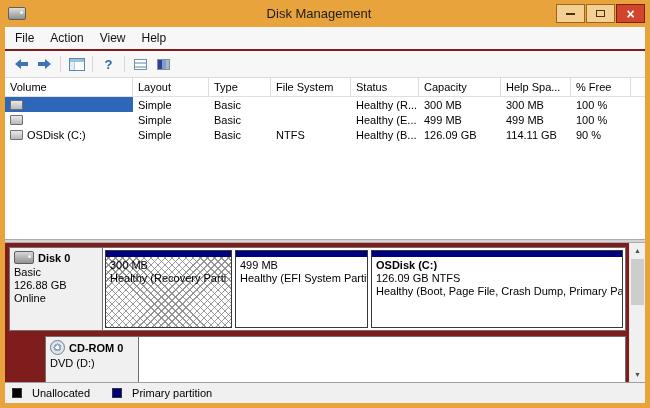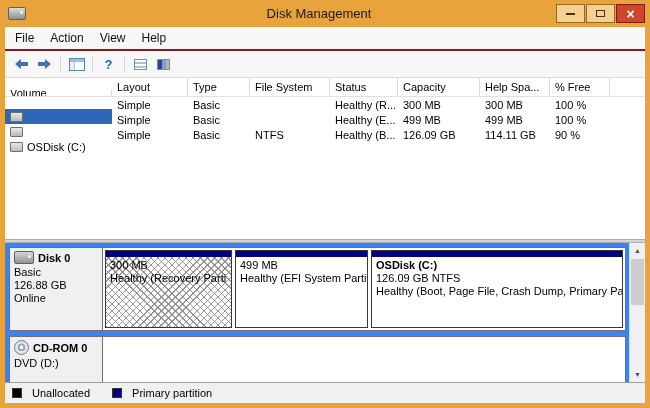--- a/index.html
+++ b/index.html
@@ -41,35 +41,35 @@
              background:linear-gradient(90deg,#33418F 0 33%,#fff 33% 40%,#7C9FD3 40% 70%,#fff 70% 76%,#B6B6B6 76%);}
 
   
   .volume-pane{flex:1;background:#fff;font-size:11px;overflow:hidden;}
   .t-header{display:flex;height:18px;border-bottom:1px solid #E0E0E0;}
   .hcell{display:flex;align-items:center;padding:0 5px;border-right:1px solid #DCDCDC;
          box-sizing:border-box;white-space:nowrap;overflow:hidden;}
   .trow{display:flex;height:15px;}
   .cell{padding:0 5px;box-sizing:border-box;white-space:nowrap;overflow:hidden;
         display:flex;align-items:center;height:15px;}
-  .c0{width:107px;margin-top:12px;} .c1{width:76px;} .c2{width:62px;} .c3{width:80px;}
+  .c0{width:128px;} .c1{width:76px;} .c2{width:62px;} .c3{width:80px;}
   .c4{width:68px;} .c5{width:82px;} .c6{width:70px;} .c7{width:60px;}
   .vol-icon{width:13px;height:10px;flex:0 0 13px;background:linear-gradient(#e9e9e9,#b9b9b9);
             border:1px solid #6f6f6f;border-radius:1px;margin-right:4px;box-sizing:border-box;}
   .trow.selected .c0{background:#2E66B8;color:#fff;}
 
   
   .splitter{flex:0 0 4px;background:#D4D4D4;border-top:1px solid #ABABAB;border-bottom:1px solid #ABABAB;box-sizing:border-box;}
 
   
-  .graphic-pane{flex:0 0 139px;display:flex;background:#3b82f6;overflow:hidden;}
+  .graphic-pane{flex:0 0 139px;display:flex;background:#7f1d1d;overflow:hidden;}
   .graphic-content{flex:1;padding:4px 3px 0 4px;overflow:hidden;}
   .disk-row{display:flex;border:1px solid #707070;background:#fff;margin-bottom:5px;box-sizing:border-box;}
   .disk0-row{height:84px;}
-  .cd-row{height:56px;}
+  .cd-row{height:56px;margin-left:36px;}
   .disk-label{flex:0 0 93px;background:#F0F0F0;border-right:1px solid #707070;
               padding:3px 4px;font-size:11px;box-sizing:border-box;overflow:hidden;}
   .dname-line{display:flex;align-items:center;gap:4px;font-weight:bold;margin-bottom:2px;}
   .disk-label .line{line-height:13px;}
   .drive-icon{width:18px;height:11px;flex:0 0 18px;background:linear-gradient(#d7d7d7,#939393);
               border:1px solid #5f5f5f;border-radius:2px;position:relative;}
   .drive-icon::after{content:"";position:absolute;right:2px;top:3px;width:3px;height:3px;border-radius:50%;background:#eaffea;}
   .cd-icon{width:15px;height:15px;flex:0 0 15px;border-radius:50%;border:1px solid #74818D;
            background:radial-gradient(circle,#fff 0 2px,#98A8B8 2px 4px,#DCE6EE 4px 65%,#9FB2C2 100%);box-sizing:border-box;}
   .part-area{flex:1;display:flex;padding:2px;gap:3px;background:#fff;overflow:hidden;}

